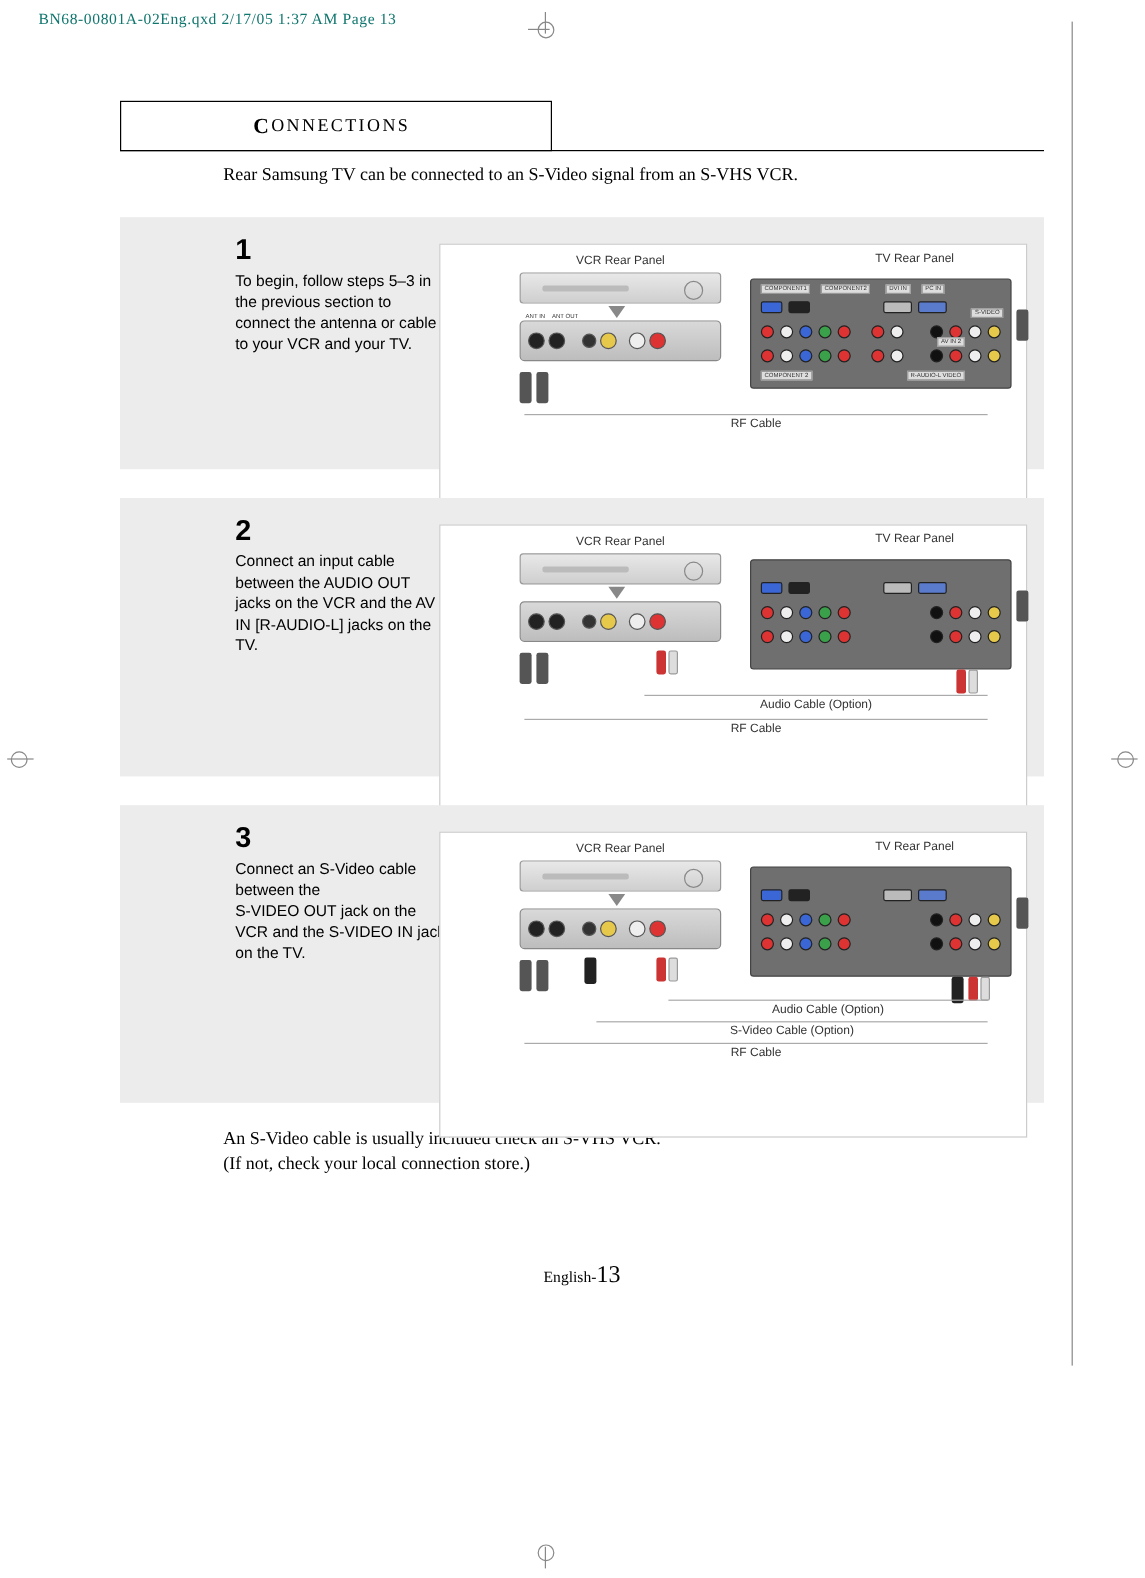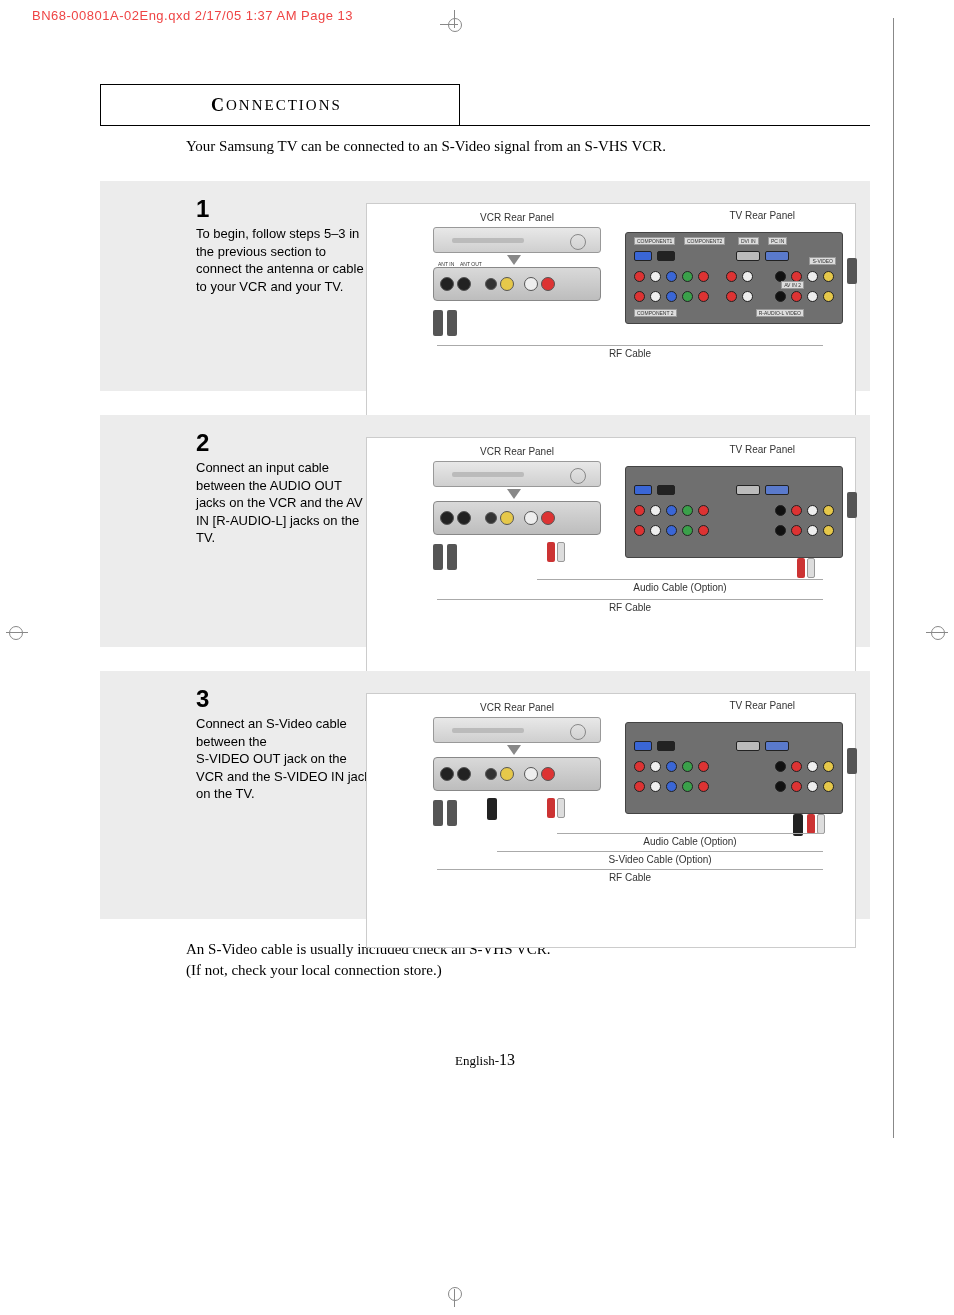--- a/index.html
+++ b/index.html
@@ -8,23 +8,23 @@
     height: 1315px;
     background: #fff;
     font-family: Arial, Helvetica, sans-serif;
     color: #000;
     position: relative;
   }
   .print-header {
     position: absolute;
     top: 8px;
     left: 32px;
-    font-family: Liberation Sans, sans-serif;
+    font-family: Liberation Serif, serif;
     font-size: 13px;
-    color: #ef4444;
+    color: #0f766e;
     letter-spacing: 0.5px;
   }
   .crop-mark-top {
     position: absolute;
     top: 10px;
     left: 440px;
     width: 30px;
     height: 30px;
   }
   .crop-mark-top::before,
@@ -195,21 +195,21 @@
     font-size: 13px;
     margin-top: 14px;
     margin-left: 86px;
   }
   .pagenum {
     font-family: Georgia, "Times New Roman", serif;
     font-size: 13px;
     text-align:center;
     margin-top: 70px;
   }
-  .pagenum .n { font-size: 16px; text-align: center; }
+  .pagenum .n { font-size: 20px; text-align: center; }
 
   .arrow-down {
     width:0; height:0; border-left:7px solid transparent; border-right:7px solid transparent;
     border-top:10px solid #888; margin:2px auto 2px 130px;
   }
   .svideo-plug { display:inline-block; width:10px; height:22px; background:#222; border-radius:2px; }
 </style>
 </head>
 <body>
 
@@ -230,21 +230,21 @@
 
 <div class="page">
 
   <div class="section-tab">
     <span class="cap">C</span>
       <span>ONNECTIONS</span>
   </div>
   <div class="hrule"></div>
 
   <p class="intro">
-    <span>Your Samsung TV can be connected to an S-Video signal from an S-VHS VCR.</span><br>
+    <span>Rear Samsung TV can be connected to an S-Video signal from an S-VHS VCR.</span><br>
   </p>
 
   <div class="step-block">
     <div class="step-num">1</div>
     <div class="step-text">To begin, follow steps 5–3 in the previous section to connect the antenna or cable to your VCR and your TV.</div>
     <div class="diagram">
       <div class="diagram-inner">
         <div class="panel-label" style="width:168px; margin-left:56px;">VCR Rear Panel</div>
         <div class="vcr-unit">
             <div class="vcr-slot"></div>

